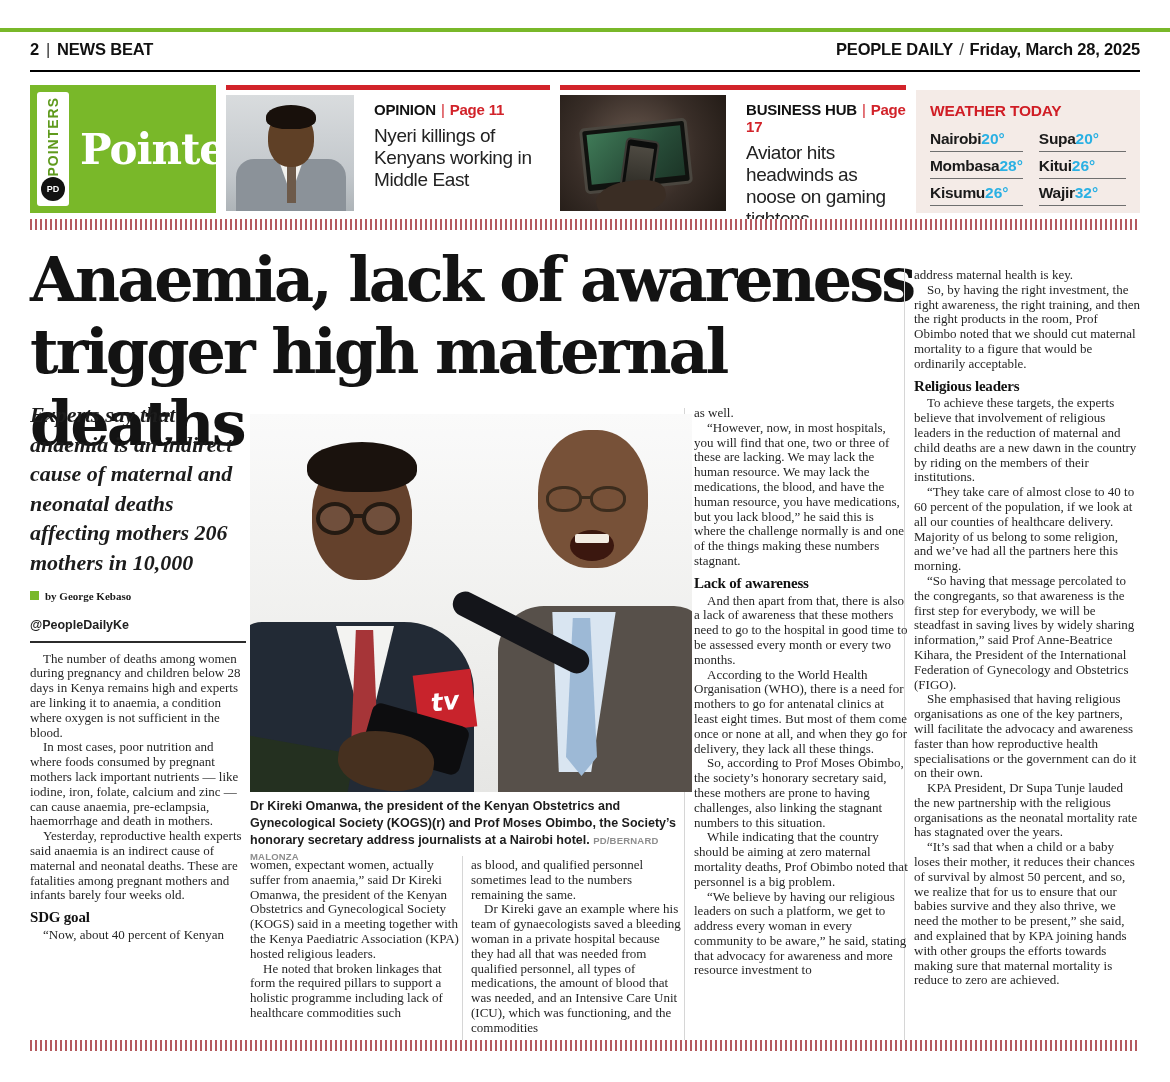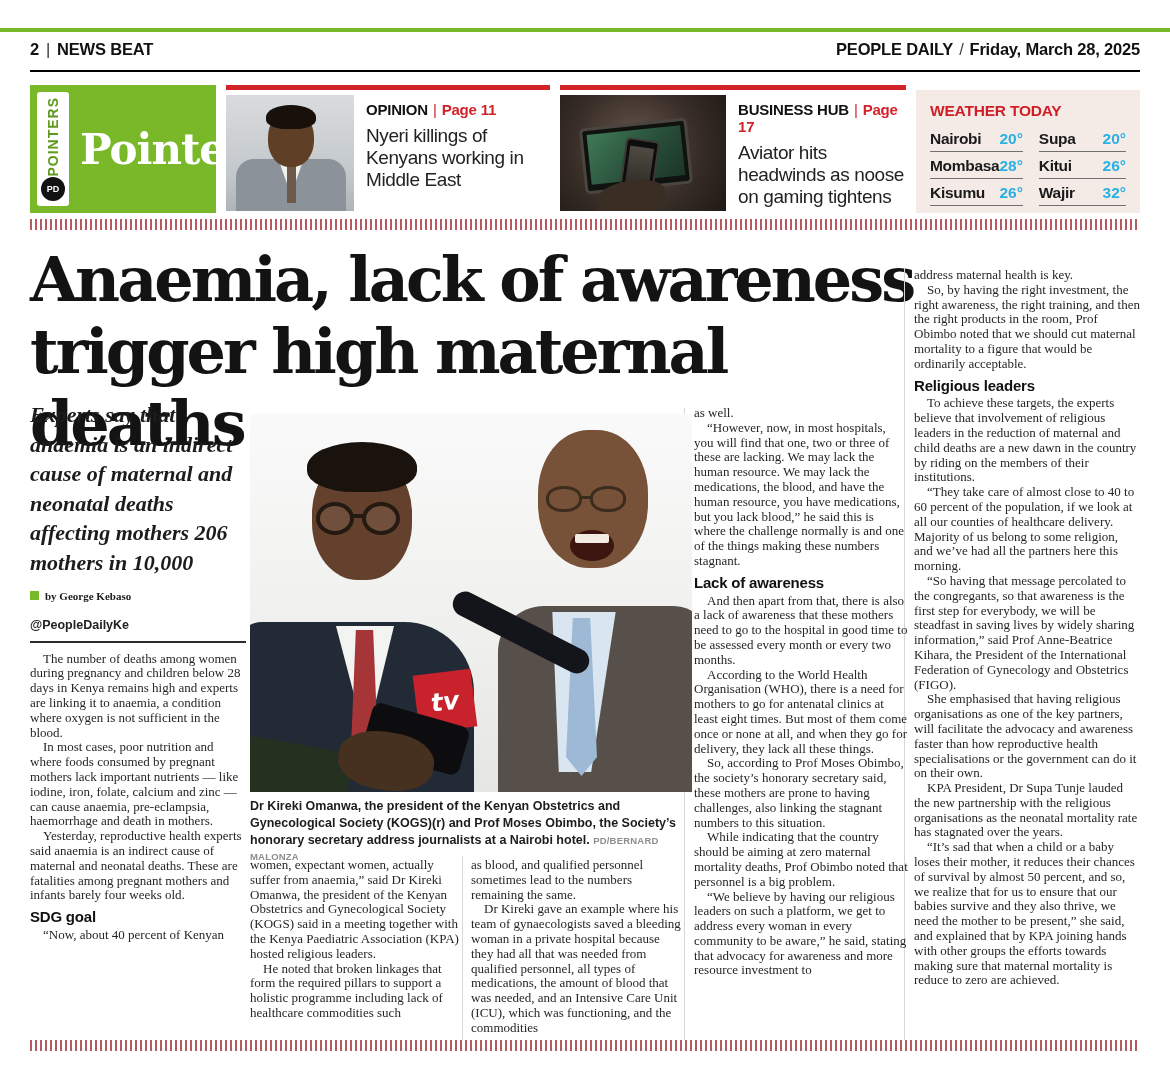--- a/index.html
+++ b/index.html
@@ -31,21 +31,21 @@
   .pointers-word { margin-left:50px; color:#fff; font-family:"DejaVu Serif", serif; font-weight:bold; font-size:42px; letter-spacing:-1px; }
 
   .teaser { position:absolute; top:0; height:128px; background:#fff; }
   .teaser-opinion { left:196px; width:324px; }
   .teaser-business { left:530px; width:346px; }
   .redbar { position:absolute; left:0; top:0; right:0; height:5px; background:#d2232a; }
   .teaser-body { position:absolute; top:10px; left:0; right:0; bottom:0; display:flex; }
   .tphoto { position:relative; overflow:hidden; flex:none; }
   .tp-op { width:128px; height:116px; background:linear-gradient(180deg,#d9dcde 0%,#c2c7cb 70%,#aeb4b8 100%); }
   .tp-bi { width:166px; height:116px; background:radial-gradient(circle at 45% 45%, #6b5a50 0%, #392e28 55%, #201914 100%); }
-  .tcontent { padding:6px 0 0 12px; }
+  .tcontent { padding:6px 0 0 12px;margin-left:8px; }
   .kicker { font-family:"Liberation Sans",sans-serif; font-weight:bold; font-size:15px; color:#111; margin-bottom:7px; letter-spacing:-0.2px; }
   .kdiv { color:#d2232a; font-weight:normal; margin:0 5px; }
   .kpage { color:#d2232a; }
   .thead { font-family:"Liberation Sans",sans-serif; font-size:19px; line-height:1.16; color:#222; letter-spacing:-0.4px; max-width:175px; }
 
   
   .op-head { position:absolute; left:42px; top:16px; width:46px; height:56px; background:#5f4026; border-radius:46%; }
   .op-hair { position:absolute; left:40px; top:10px; width:50px; height:24px; background:#18100b; border-radius:50% 50% 40% 40%; }
   .op-suit { position:absolute; left:10px; top:64px; width:110px; height:60px; background:#8b9299; border-radius:18px 18px 0 0; }
   .op-shirt { position:absolute; left:53px; top:66px; width:24px; height:34px; background:#f1f1ee; clip-path:polygon(0 0,100% 0,50% 100%); }
@@ -56,21 +56,21 @@
   .bi-screen { position:absolute; left:4px; top:4px; width:94px; height:50px; background:linear-gradient(135deg,#3f7a57 0%,#274c38 60%,#1c3527 100%); }
   .bi-phone { position:absolute; left:62px; top:44px; width:34px; height:62px; background:#0c0d0c; border:2px solid #3c3a35; border-radius:5px; transform:rotate(8deg); }
   .bi-pscreen { position:absolute; left:3px; top:6px; width:24px; height:44px; background:linear-gradient(180deg,#4e4a42 0%,#2c2a24 100%); }
   .bi-hand { position:absolute; left:36px; top:86px; width:70px; height:34px; background:#3a2d24; border-radius:45%; transform:rotate(-10deg); }
 
   
   .weather { position:absolute; left:886px; top:5px; width:224px; height:123px; background:#f4ebe7; padding:12px 14px 0 14px; font-family:"Liberation Sans",sans-serif; }
   .wtitle { color:#d01e26; font-weight:bold; font-size:15.5px; letter-spacing:-0.2px; margin-bottom:8px; }
   .wgrid { display:flex; gap:16px; }
   .wcol { flex:1; }
-  .wrow { display:flex; justify-content:space-between; align-items:baseline; border-bottom:1.5px solid #6f6f6f; padding:2px 0 3px; margin-bottom:3px; }
+  .wrow { display:flex; justify-content:flex-start; align-items:baseline; border-bottom:1.5px solid #6f6f6f; padding:2px 0 3px; margin-bottom:3px; }
   .wcity { font-weight:bold; font-size:15.5px; color:#1a1a1a; letter-spacing:-0.3px; }
   .wtemp { font-weight:bold; font-size:15.5px; color:#2ab0e3; }
 
   
   .dotted { position:absolute; left:30px; width:1110px; height:11px;
             background:repeating-linear-gradient(90deg,#b65a5f 0 2px,#ffffff 2px 5px); }
   .dotted-top { top:219px; }
   .dotted-bottom { top:1040px; }
 
   
@@ -79,21 +79,21 @@
               font-size:62px; line-height:72px; color:#131313; letter-spacing:-3px; }
 
   .vrule { position:absolute; width:1px; background:#d6d6d6; }
   .vr-23 { left:432px; top:618px; height:184px; }
   .vr-34 { left:654px; top:170px; height:632px; }
   .vr-45 { left:874px; top:30px;  height:772px; }
 
   .col { position:absolute; overflow:hidden; color:#262626; font-size:13px; line-height:14.8px; }
   .col p { text-indent:13px; }
   .col p.noindent { text-indent:0; }
-  .col h3 { font-family:Liberation Sans, sans-serif; font-size:15px; color:#111; margin:7px 0 3px; letter-spacing:-0.2px; }
+  .col h3 { font-family:Liberation Serif, serif; font-size:15px; color:#111; margin:7px 0 3px; letter-spacing:-0.2px; }
 
   .col1 { left:0; top:162px; width:216px; height:640px; }
   .standfirst { font-family:"Liberation Serif", serif; font-style:italic; font-weight:bold; font-size:22px; line-height:29.5px; color:#1c1c1c; }
   .byline { margin-top:12px; font-family:"Liberation Serif", serif; font-weight:bold; font-size:11px; color:#1a1a1a; }
   .bysq { display:inline-block; width:9px; height:9px; background:#79b829; margin-right:6px; }
   .byhandle { font-family:"Liberation Sans",sans-serif; font-weight:bold; font-size:12.5px; color:#222; margin:14px 0 0 0; }
   .byrule { width:100%; height:2px; background:#2b2b2b; margin:8px 0 9px; }
 
   .col2 { left:220px; top:620px; width:212px; height:182px; }
   .col3 { left:441px; top:620px; width:212px; height:182px; }

